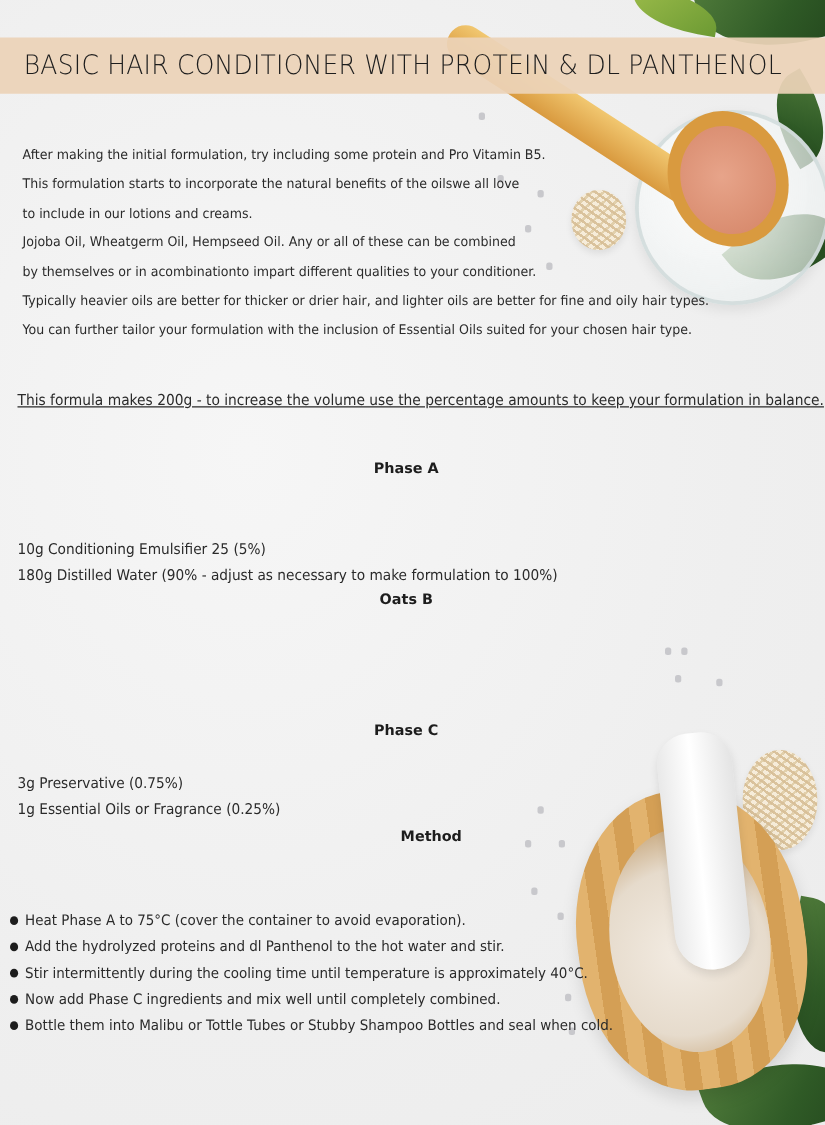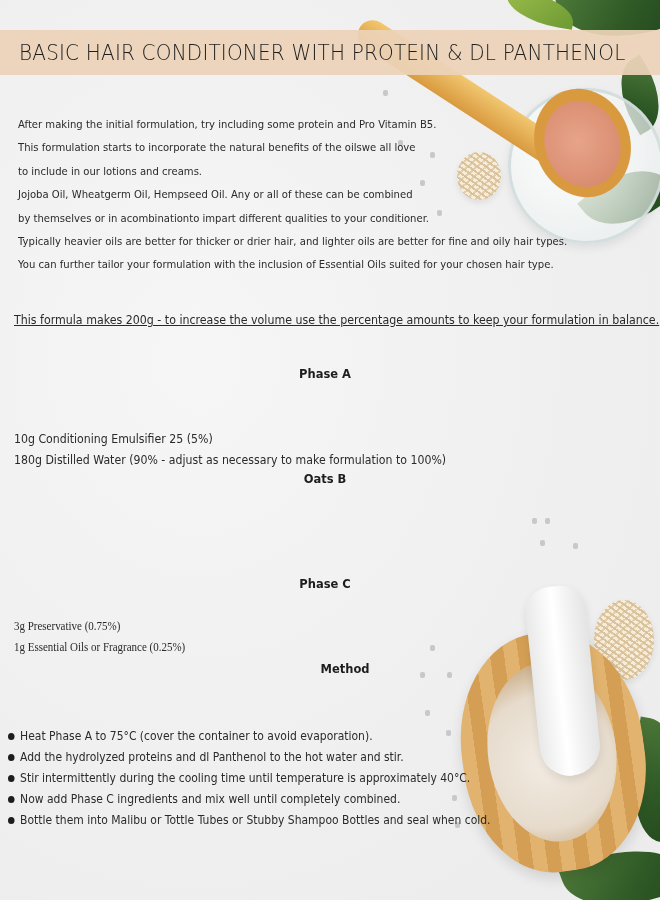--- a/index.html
+++ b/index.html
@@ -266,21 +266,21 @@
 
   <div class="phase-heading" style="top:367px;">Phase A</div>
   <div class="ingredients" style="top:405px;margin-top:24px;">
     <div>10g Conditioning Emulsifier 25 (5%)</div>
     <div>180g Distilled Water (90% - adjust as necessary to make formulation to 100%)</div>
   </div>
 
   <div class="phase-heading" style="top:472px;">Oats B</div>
 
   <div class="phase-heading" style="top:577px;">Phase C</div>
-  <div class="ingredients" style="top:616px;font-family:Liberation Serif, serif;">
+  <div class="ingredients" style="top:616px;">
     <div>3g Preservative (0.75%)</div>
     <div>1g Essential Oils or Fragrance (0.25%)</div>
   </div>
 
   <div class="phase-heading" style="top:662px;margin-left:20px;">Method</div>
   <ul class="method-list">
     <li>
         <span class="bullet"></span>
         <span>Heat Phase A to 75°C (cover the container to avoid evaporation).</span>
       </li>

